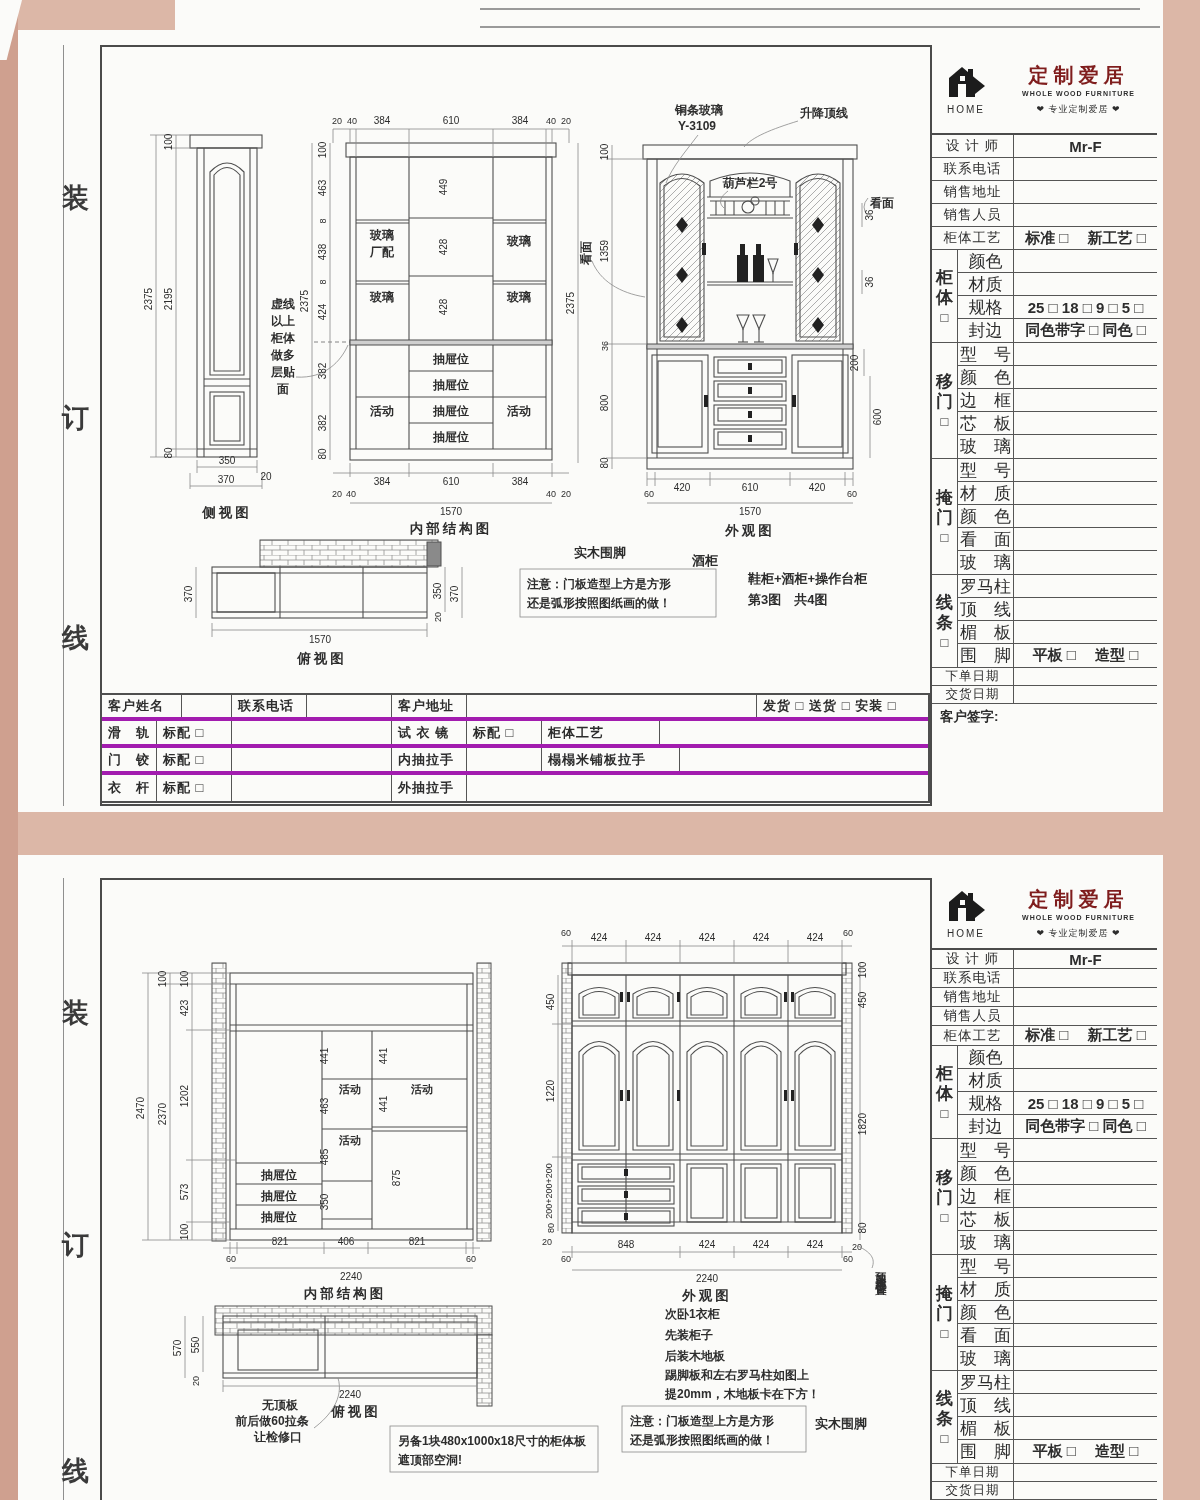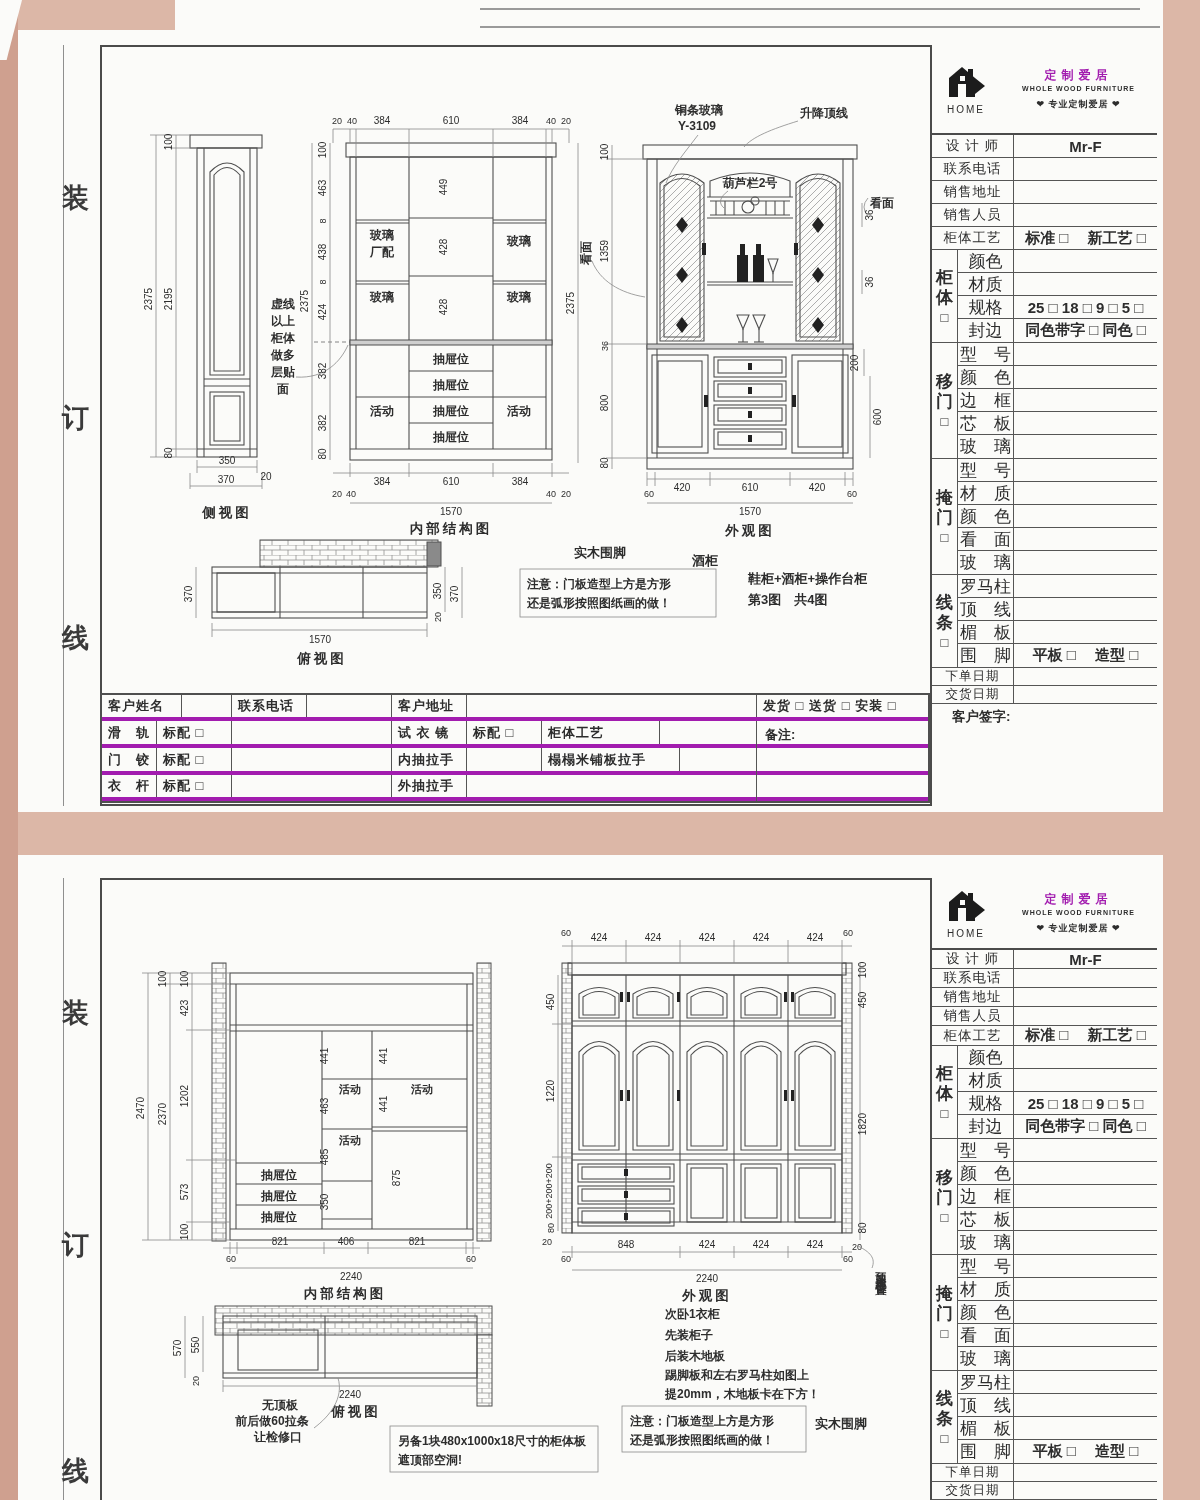--- a/index.html
+++ b/index.html
@@ -12,35 +12,35 @@
   .sheet{position:absolute;left:18px;width:1145px;background:#fbfbf9;overflow:hidden}
   .frame{position:absolute;border:2px solid #4b4b4b;box-sizing:border-box}
   .bindline{position:absolute;width:1px;background:#8f8f8f}
   .bindchar{position:absolute;left:44px;font-size:27px;font-weight:bold;color:#3a3a3a}
   
   .form{position:absolute;width:227px;border-left:2px solid #4b4b4b;box-sizing:border-box;background:#fbfbf9;display:flex;flex-direction:column}
   .logo{border-bottom:2px solid #4b4b4b;display:flex;align-items:center;padding:4px 2px;gap:4px;box-sizing:border-box}
   .logo .lft{width:64px;text-align:center}
   .logo .home{font-size:10px;font-weight:normal;letter-spacing:2px}
   .logo .rgt{flex:1;text-align:center}
-  .logo .bname{font-size:12px;font-weight:bold;letter-spacing:5px;color:#a21caf}
+  .logo .bname{font-size:20px;font-weight:bold;letter-spacing:5px;color:#7f1d1d}
   .logo .bsub{font-size:7px;font-weight:bold;letter-spacing:1px;margin-top:1px}
-  .logo .btag{font-size:9px;font-weight:bold;letter-spacing:1px;margin-top:6px}
+  .logo .btag{font-size:9px;font-weight:normal;letter-spacing:1px;margin-top:6px}
   .frow{display:flex;border-bottom:1px solid #555;box-sizing:border-box;height:23px;align-items:stretch}
   .frow.small{height:18px}
   .flabel{width:82px;border-right:1px solid #555;font-weight:normal;font-size:13.5px;display:flex;align-items:center;justify-content:center;letter-spacing:1px;box-sizing:border-box}
   .fval{flex:1;font-size:15px;font-weight:bold;display:flex;align-items:center;justify-content:center}
   .fgroup{display:flex;border-bottom:1px solid #555;box-sizing:border-box}
   .gname{width:26px;border-right:1px solid #555;display:flex;flex-direction:column;align-items:center;justify-content:center;box-sizing:border-box}
   .gname .chars{width:19px;font-size:17px;font-weight:bold;line-height:20px;text-align:center;word-break:break-all}
   .gname .gbox{font-size:13px;margin-top:2px}
   .grows{flex:1;display:flex;flex-direction:column}
   .grows .frow:last-child{border-bottom:none}
   .fsub{width:56px;border-right:1px solid #555;font-weight:normal;font-size:17px;display:flex;align-items:center;justify-content:center;box-sizing:border-box}
-  .sig{flex:1;font-size:13.5px;font-weight:bold;padding:4px 20px;box-sizing:border-box}
+  .sig{flex:1;font-size:13.5px;font-weight:bold;padding:4px 8px;box-sizing:border-box}
   
   .ctable{position:absolute;border:2px solid #4f4f4f;box-sizing:border-box;background:#fbfbf9}
   .crow{display:flex;box-sizing:border-box;border-bottom:4px solid #a21caf}
   .crow:last-child{border-bottom:none}
   .cc{border-right:1px solid #555;box-sizing:border-box;font-size:13px;font-weight:bold;display:flex;align-items:center;padding-left:6px;letter-spacing:1px}
   .cc.last{border-right:none}
   .beizhu{position:absolute;right:0;top:26px;width:172px;bottom:0;border-left:1px solid #555;box-sizing:border-box;font-size:13px;font-weight:bold;padding:5px 8px}
   
   svg .ln{stroke:#4f4f4f;stroke-width:1.1;fill:none}
   svg .dl{stroke:#8a8a8a;stroke-width:0.8;fill:none}
@@ -533,21 +533,20 @@
       <div class="cc" style="width:138px">榻榻米铺板拉手</div>
       <div class="cc" style="width:77px;border-right:none"></div>
     </div>
     <div class="crow" style="height:26px">
       <div class="cc" style="width:55px">衣　杆</div>
       <div class="cc" style="width:75px">标配 □</div>
       <div class="cc" style="width:160px"></div>
       <div class="cc" style="width:75px">外抽拉手</div>
       <div class="cc" style="width:290px;border-right:none"></div>
     </div>
-    <div class="beizhu">备注:</div>
   </div>
 </div>
 
 <div class="sheet" style="top:855px;height:645px">
   <div class="frame" style="left:82px;top:23px;width:1057px;height:640px;border-bottom:none"></div>
   <div class="bindline" style="left:45px;top:23px;height:622px"></div>
   <div class="bindchar" style="top:140px">装</div>
   <div class="bindchar" style="top:372px">订</div>
   <div class="bindchar" style="top:598px">线</div>
 

